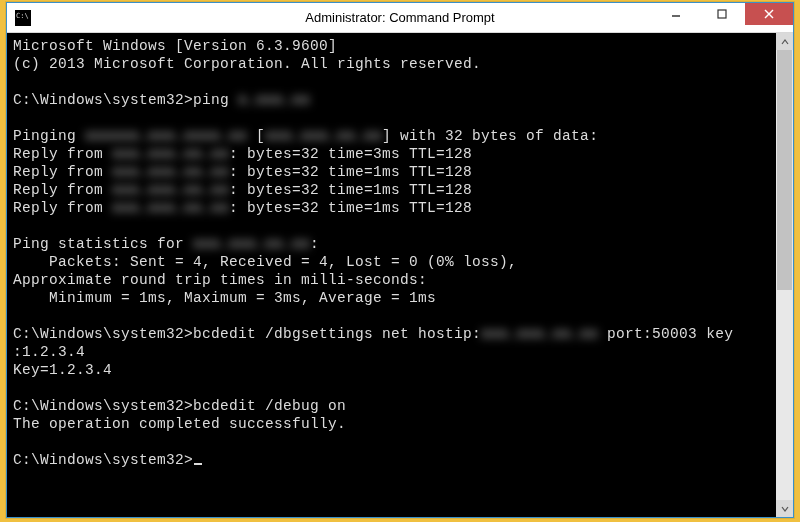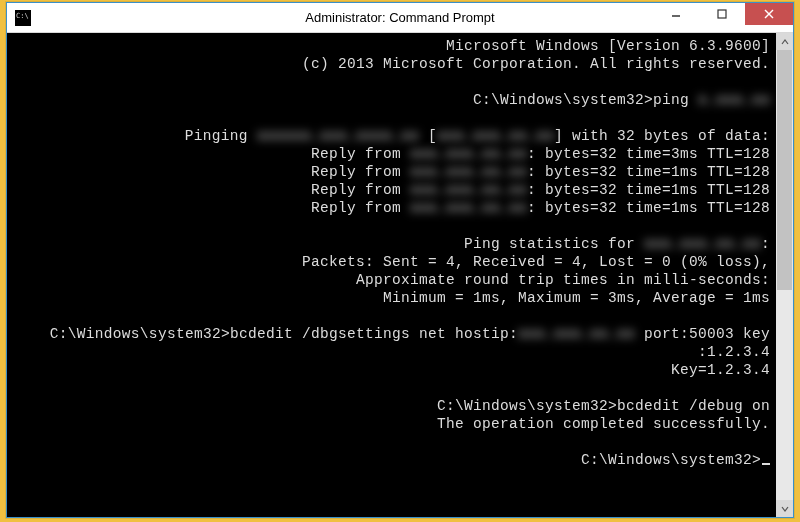--- a/index.html
+++ b/index.html
@@ -117,21 +117,21 @@
     top: 0;
     height: 240px;
     background: #c2c2c2;
   }
   .blur {
     filter: blur(5px);
     color: #eee;
     display: inline-block;
     vertical-align: top;
   }
-  .row { display: block; text-align: right; }
+  .row { display: block; }
   .prompt-cursor {
     display: inline-block;
     width: 8px;
     height: 2px;
     background: #dcdcdc;
     vertical-align: -1px;
     margin-left: 1px;
   }
 </style>
 </head>

